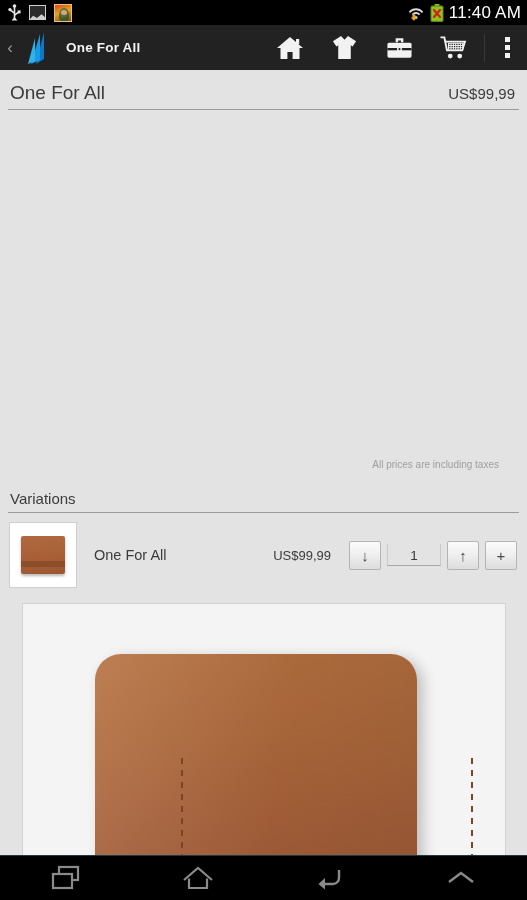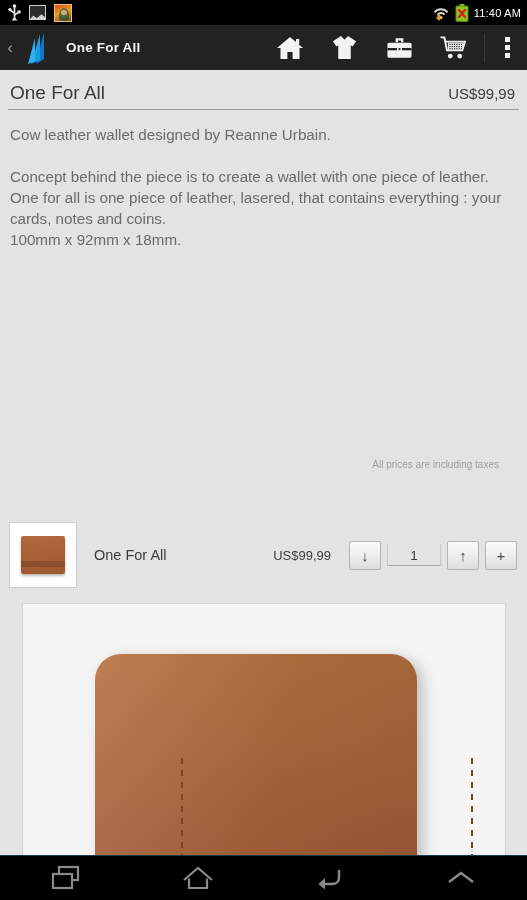--- a/index.html
+++ b/index.html
@@ -20,21 +20,21 @@
   .statusbar {
     height: 25px;
     background: #000;
     display: flex; align-items: center;
     padding: 0 6px 0 8px;
     flex: 0 0 auto;
   }
   .sb-left { display: flex; align-items: center; gap: 8px; }
   .sb-right { margin-left: auto; display: flex; align-items: center; gap: 5px; }
   .sb-clock {
-    color: #fff; font-size: 11px; letter-spacing: .2px;
+    color: #fff; font-size: 17px; letter-spacing: .2px;
     font-family: "Liberation Sans", sans-serif;
   }
   .ic-usb { width: 13px; height: 17px; }
   .ic-gallery {
     width: 17px; height: 15px;
     border: 1.6px solid #cfcfcf;
     background: #2b2b2b;
     position: relative; overflow: hidden;
   }
   .ic-gallery:after{
@@ -306,28 +306,27 @@
   </div>
 
   <div class="content">
 
     <div class="titlerow">
       <div class="prod-title">One For All</div>
       <div class="prod-price">US$99,99</div>
     </div>
     <div class="rule"></div>
 
-    <div class="desc">Cow leather wallet designed by Reanne Urbain.
-
-Concept behind the piece is to create a wallet with one piece of leather.
-One for all is one piece of leather, lasered, that contains everything : your cards, notes and coins.
-100mm x 92mm x 18mm.</div>
 
     <div class="taxes">All prices are including taxes</div>
 
+    <div class="varhead">
+      <div class="lbl">Variations</div>
+      <div class="rule"></div>
+    </div>
 
     <div class="varrow">
       <div class="thumb">
         <div class="wallet"></div>
       </div>
       <div class="var-name">One For All</div>
       <div class="var-price">US$99,99</div>
       <div class="stepper">
         <div class="sbtn">↓</div>
         <div class="qty">1</div>

